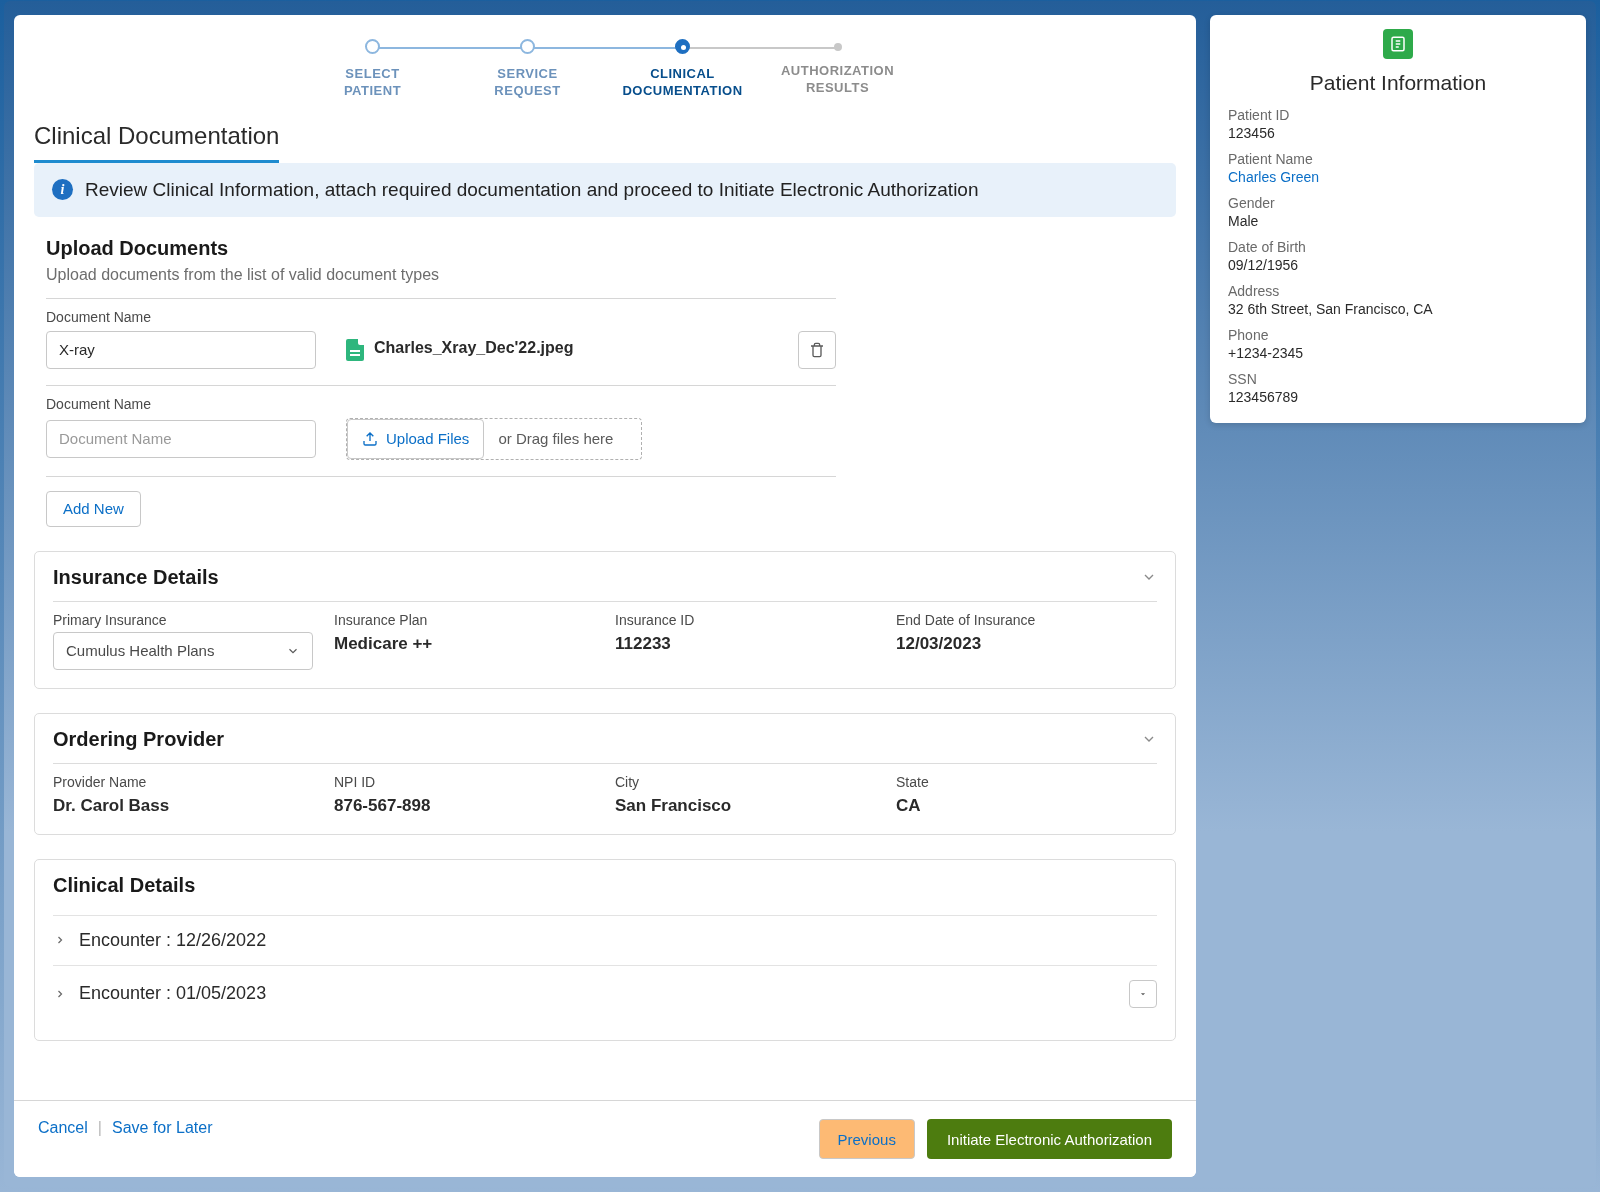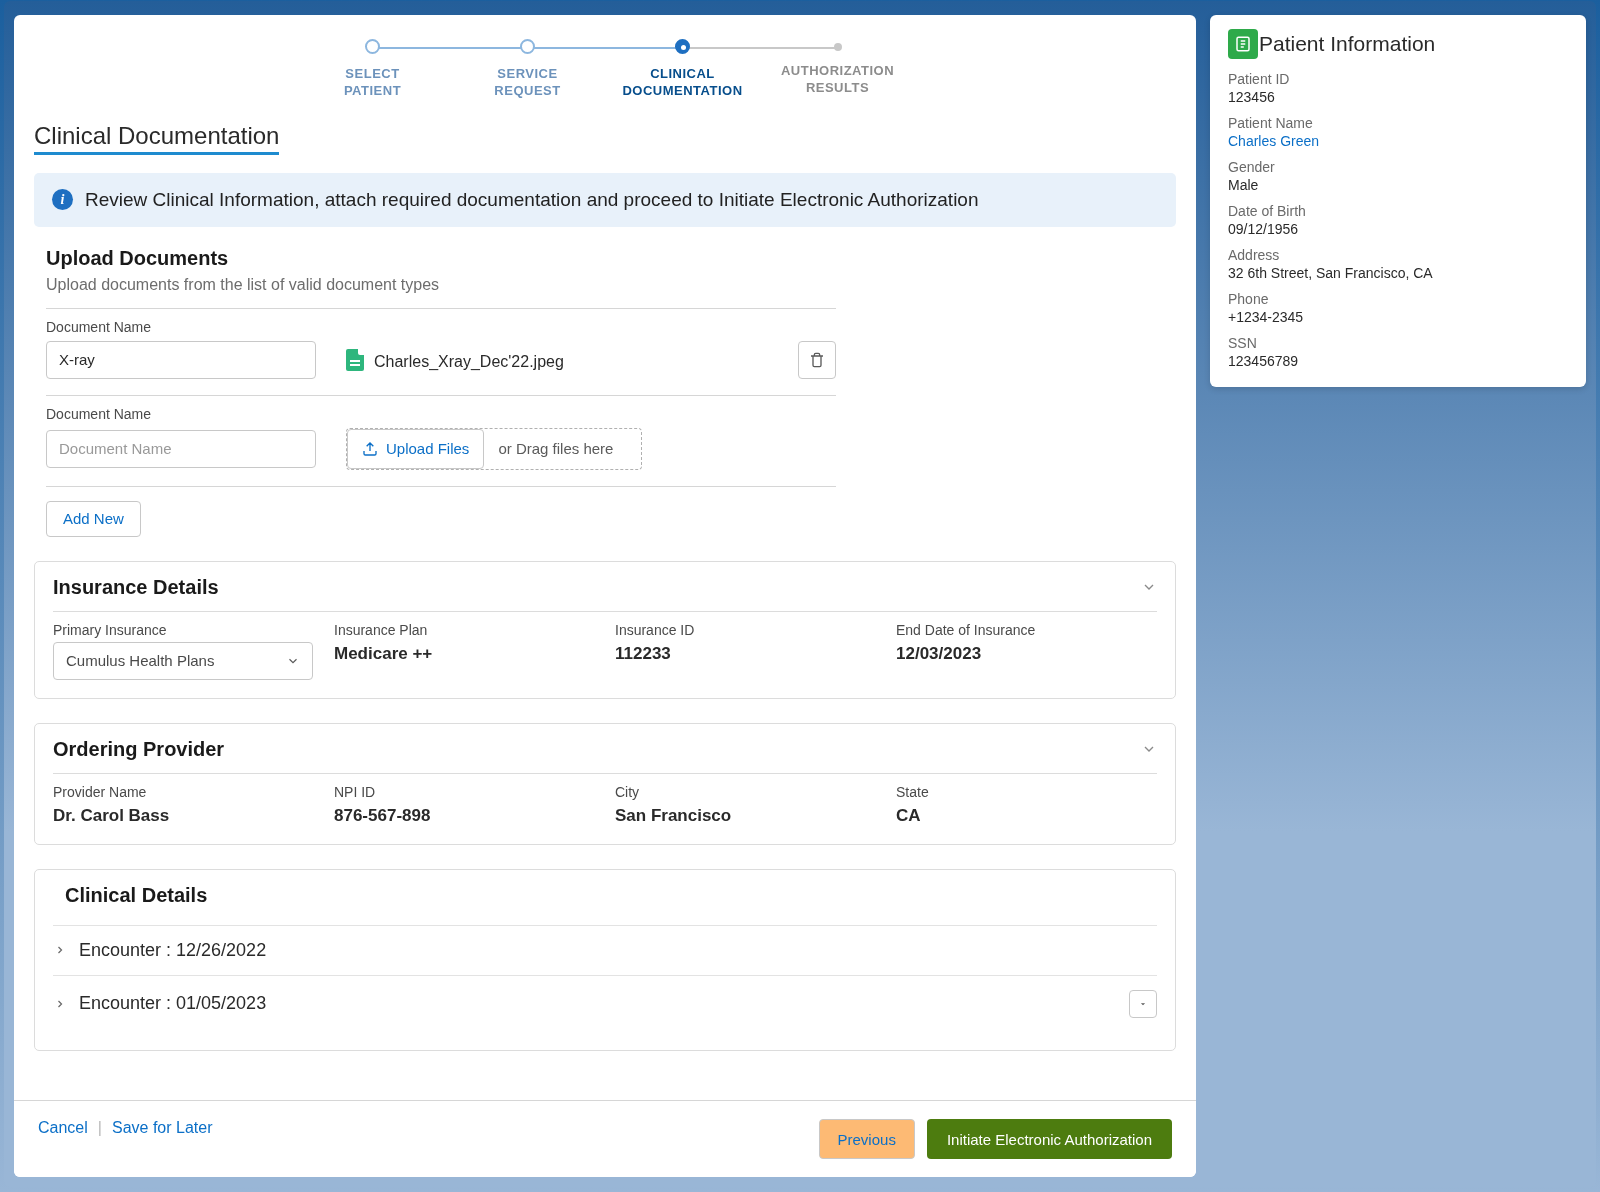--- a/index.html
+++ b/index.html
@@ -113,22 +113,21 @@
     flex:1;
     overflow:auto;
   }
 
   .page-title{
     font-size:24px;
     color:#2a2a2a;
     font-weight:400;
     border-bottom:3px solid #1e8bcf;
     display:inline-block;
-    padding-bottom:2px;
-    margin-bottom:18px;
+    padding-bottom:10px;
   }
   .review-banner{
     background:#e8f1fa;
     border-radius:5px;
     padding:16px 18px;
     display:flex;
     align-items:center;
     gap:12px;
     margin-bottom:20px;
   }
@@ -188,25 +187,26 @@
     height:38px;
     border:1px solid #c8c8c8;
     border-radius:4px;
     padding:0 12px;
     font-size:15px;
     color:#2a2a2a;
   }
   .text-input::placeholder{ color:#999; }
   .file-chip{
     display:flex;
-    align-items:flex-end;
+    align-items:flex-start;
     gap:10px;
     font-size:16px;
     color:#2a2a2a;
     flex:1;
+    font-weight:bold;
   }
   .file-icon{
     width:18px;height:22px;
     background:#2eb67d;
     border-radius:2px;
     position:relative;
   }
   .file-icon::before{
     content:"";
     position:absolute;
@@ -399,22 +399,23 @@
   
   .patient-card{
     background:#fff;
     border-radius:6px;
     box-shadow:0 2px 6px rgba(0,0,0,0.15);
     padding:14px 18px 18px 18px;
   }
   .patient-header{
     display:flex;
     align-items:center;
-    gap:1px;
+    gap:12px;
     margin-bottom:12px;
+    flex-direction:column;
   }
   .patient-icon{
     width:30px;height:30px;
     background:#2eaa4a;
     border-radius:4px;
     display:flex;
     align-items:center;
     justify-content:center;
     color:#fff;
   }
@@ -585,21 +586,21 @@
               <div class="grid-value">San Francisco</div>
             </div>
             <div>
               <div class="grid-label">State</div>
               <div class="grid-value">CA</div>
             </div>
           </div>
         </div>
 
         <div class="card clinical-card" style="margin-bottom:20px;">
-          <div class="card-header" style="border-bottom:none;margin-left:12px;">
+          <div class="card-header" style="border-bottom:none;">
             <div class="card-title">Clinical Details</div>
           </div>
           <div class="encounter-row">
             <span class="expand-icon">
               <svg width="12" height="12" viewBox="0 0 24 24" fill="none" stroke="currentColor" stroke-width="2.5">
                   <path d="M9 18l6-6-6-6"></path>
                 </svg>
             </span>
             <span>Encounter : 12/26/2022</span>
           </div>

